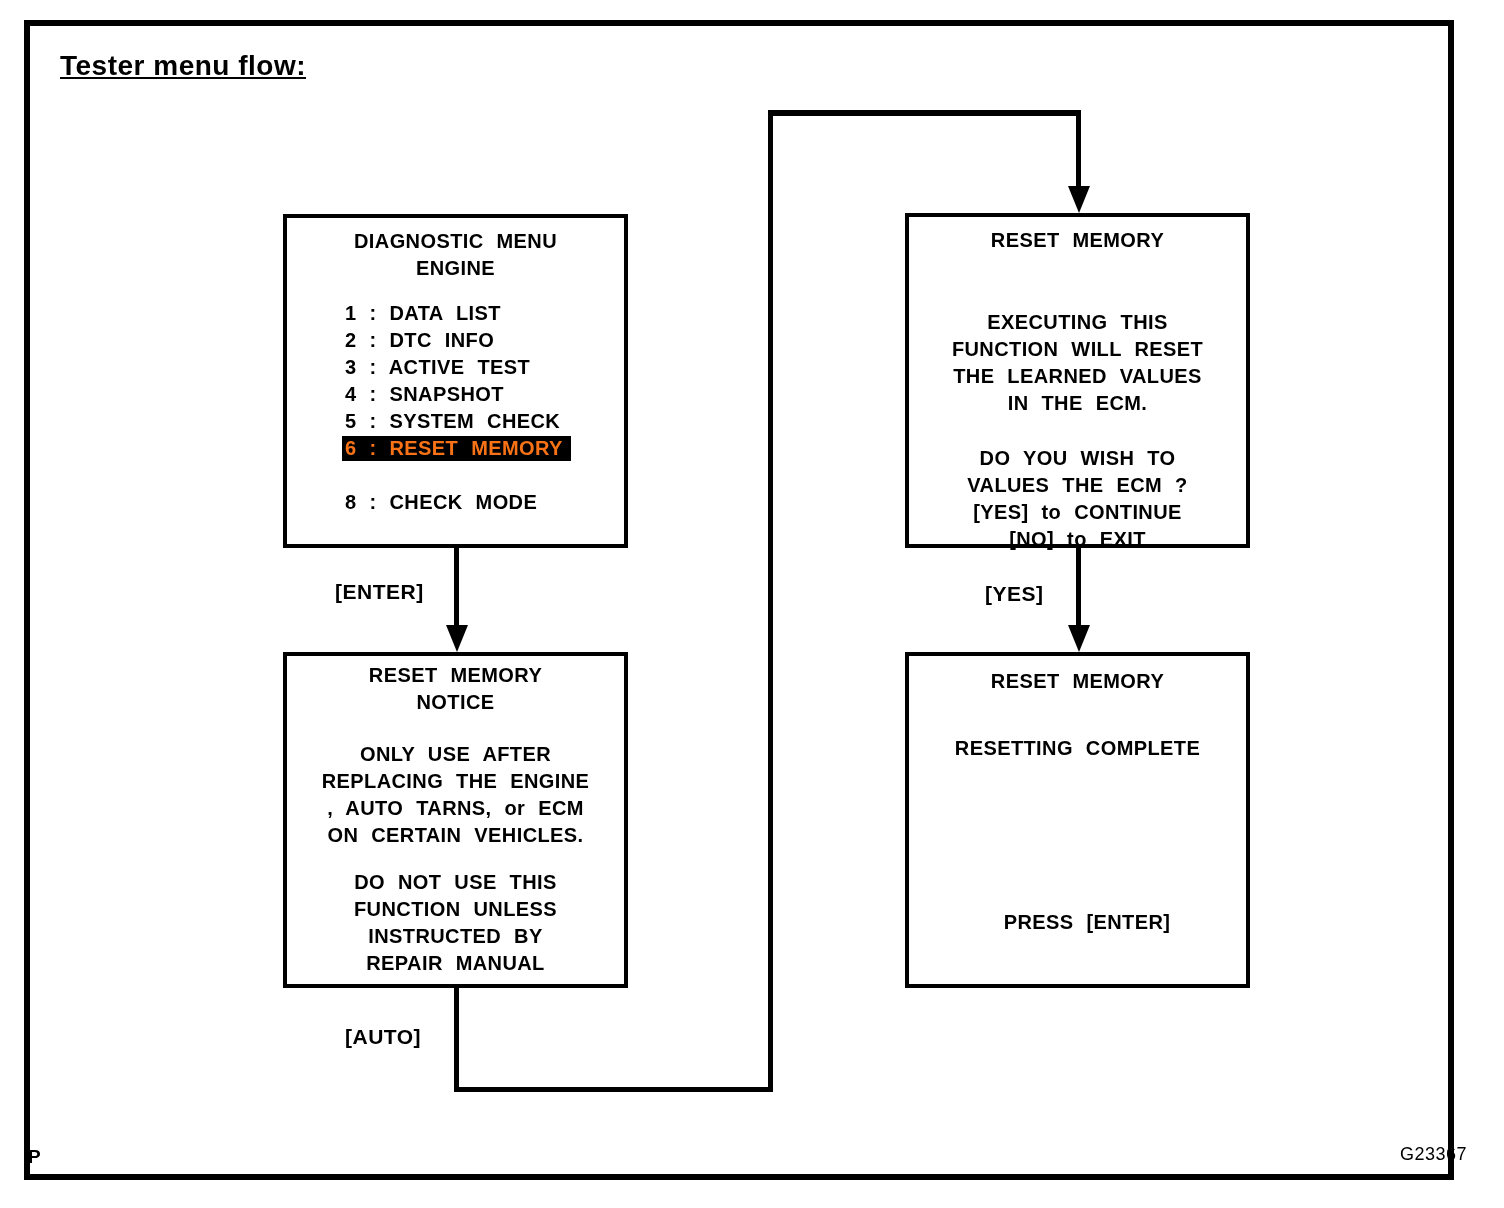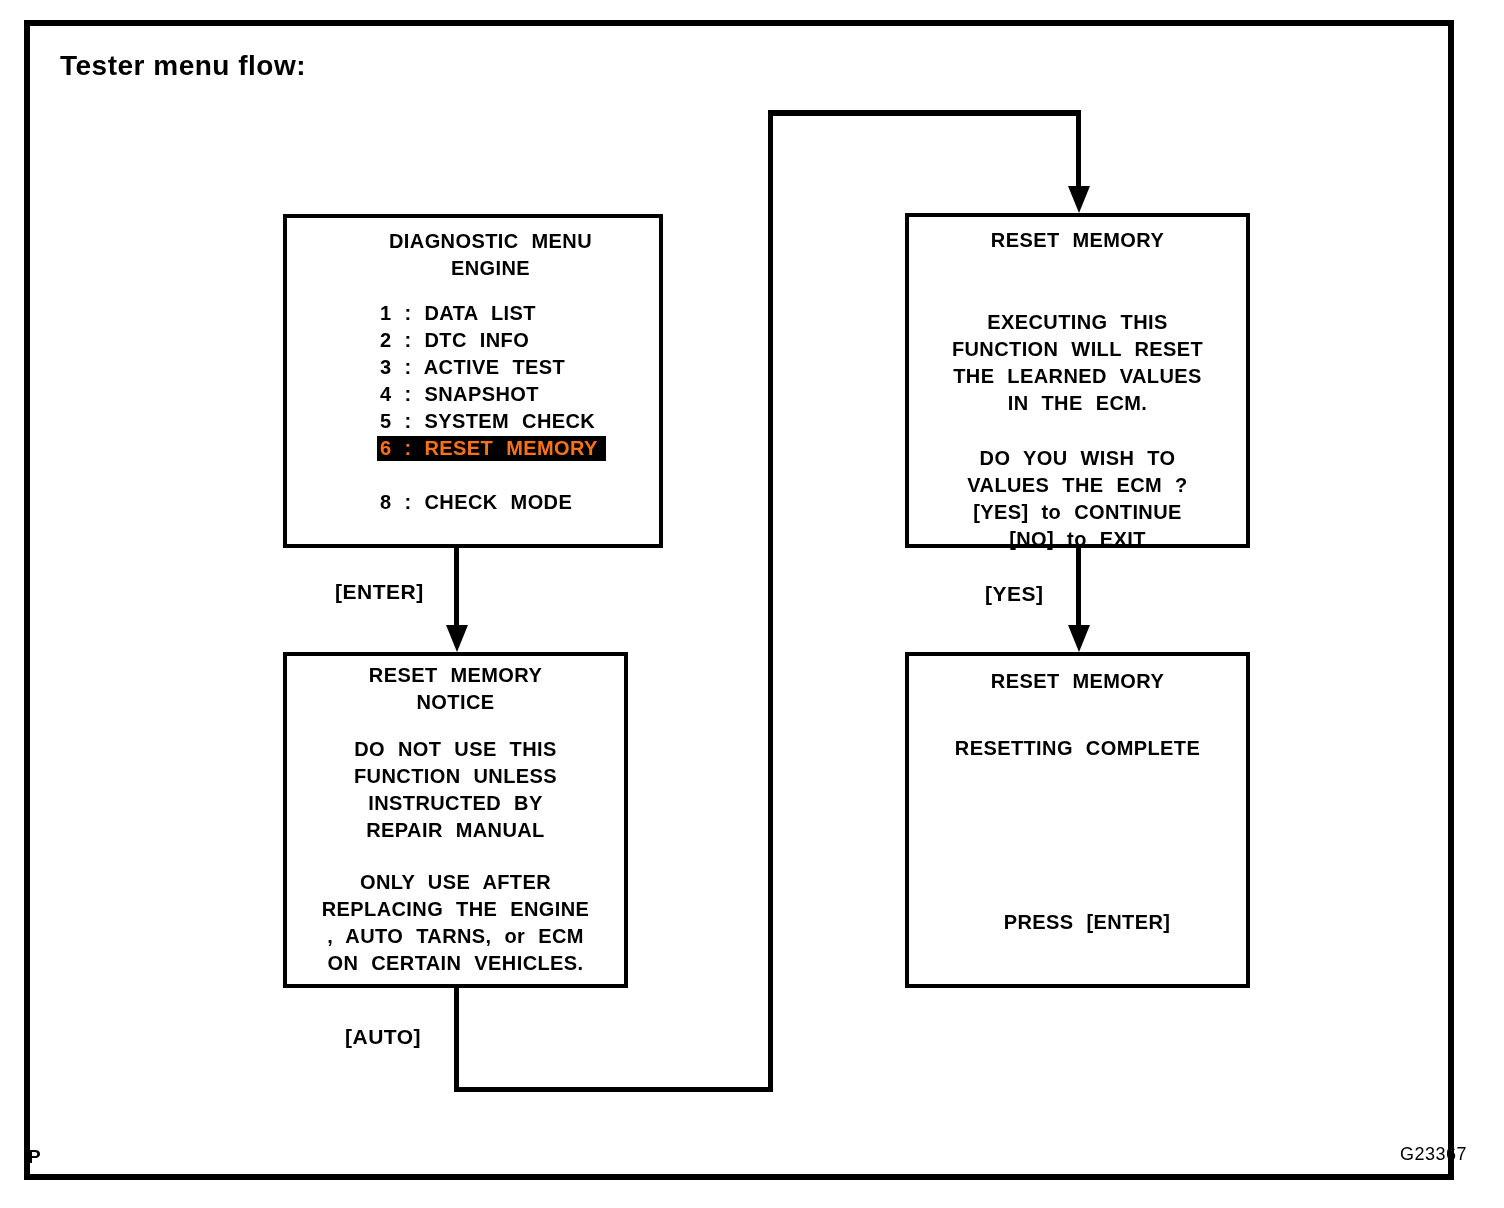--- a/index.html
+++ b/index.html
@@ -22,33 +22,34 @@
     width: 1418px; height: 1148px;
     border: 6px solid #000;
     background: #fff;
   }
   .fig-title {
     position: absolute;
     left: 60px; top: 50px;
     font-size: 28px;
     font-weight: bold;
     letter-spacing: 0.5px;
+    text-decoration: underline;
   }
   
   .screen {
     position: absolute;
     border: 4px solid #000;
     background: #fff;
     font-weight: bold;
     font-size: 20px;
     line-height: 27px;
     letter-spacing: 0.4px;
     word-spacing: 7px;
   }
-  #box-diagnostic-menu { left: 283px; top: 214px; width: 337px; height: 326px; padding-left: 35px; }
+  #box-diagnostic-menu { left: 283px; top: 214px; width: 337px; height: 326px; }
   #box-reset-notice    { left: 283px; top: 652px; width: 337px; height: 328px; }
   #box-reset-confirm   { left: 905px; top: 213px; width: 337px; height: 327px; }
   #box-reset-complete  { left: 905px; top: 652px; width: 337px; height: 328px; }
 
   .screen .ttl { text-align: center; margin-top: 10px; }
   .menu-list { margin-top: 18px; margin-left: 58px; }
   .menu-item { white-space: nowrap; }
   .menu-item.gap-before { margin-top: 27px; }
   .hl {
     background: #000;
@@ -137,31 +138,31 @@
       <div class="menu-item">4 : SNAPSHOT</div>
       <div class="menu-item">5 : SYSTEM CHECK</div>
       <div class="menu-item"><span class="hl">6 : RESET MEMORY</span></div>
       <div class="menu-item gap-before">8 : CHECK MODE</div>
     </div>
   </div>
 
   <div class="screen" id="box-reset-notice">
     <div class="ttl">RESET MEMORY</div>
     <div class="ttl" style="margin-top:0;">NOTICE</div>
+    <div class="para para-2">
+      <div>ONLY USE AFTER</div>
+      <div>REPLACING THE ENGINE</div>
+      <div>, AUTO TARNS, or ECM</div>
+      <div>ON CERTAIN VEHICLES.</div>
+    </div>
     <div class="para para-1">
       <div>DO NOT USE THIS</div>
       <div>FUNCTION UNLESS</div>
       <div>INSTRUCTED BY</div>
       <div>REPAIR MANUAL</div>
-    </div>
-    <div class="para para-2">
-      <div>ONLY USE AFTER</div>
-      <div>REPLACING THE ENGINE</div>
-      <div>, AUTO TARNS, or ECM</div>
-      <div>ON CERTAIN VEHICLES.</div>
     </div>
   </div>
 
   <div class="screen" id="box-reset-confirm">
     <div class="ttl">RESET MEMORY</div>
     <div class="para para-1">
       <div>EXECUTING THIS</div>
       <div>FUNCTION WILL RESET</div>
       <div>THE LEARNED VALUES</div>
       <div>IN THE ECM.</div>

